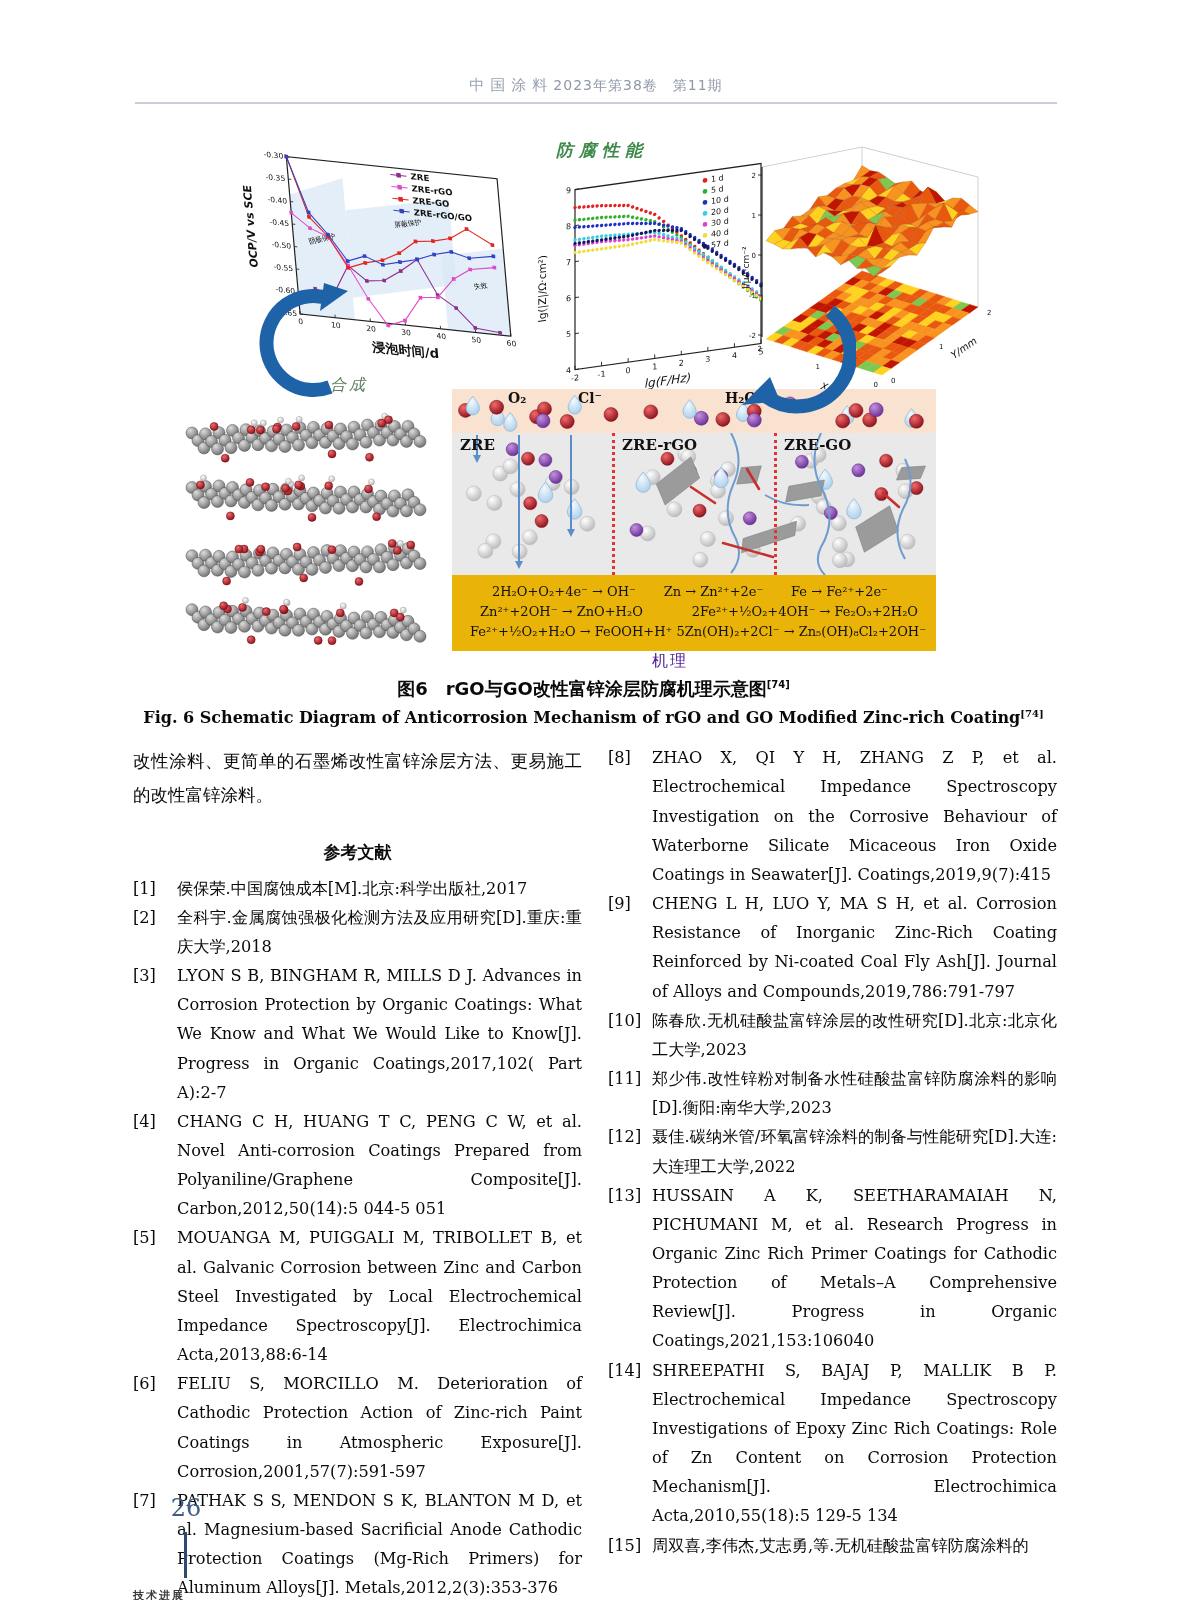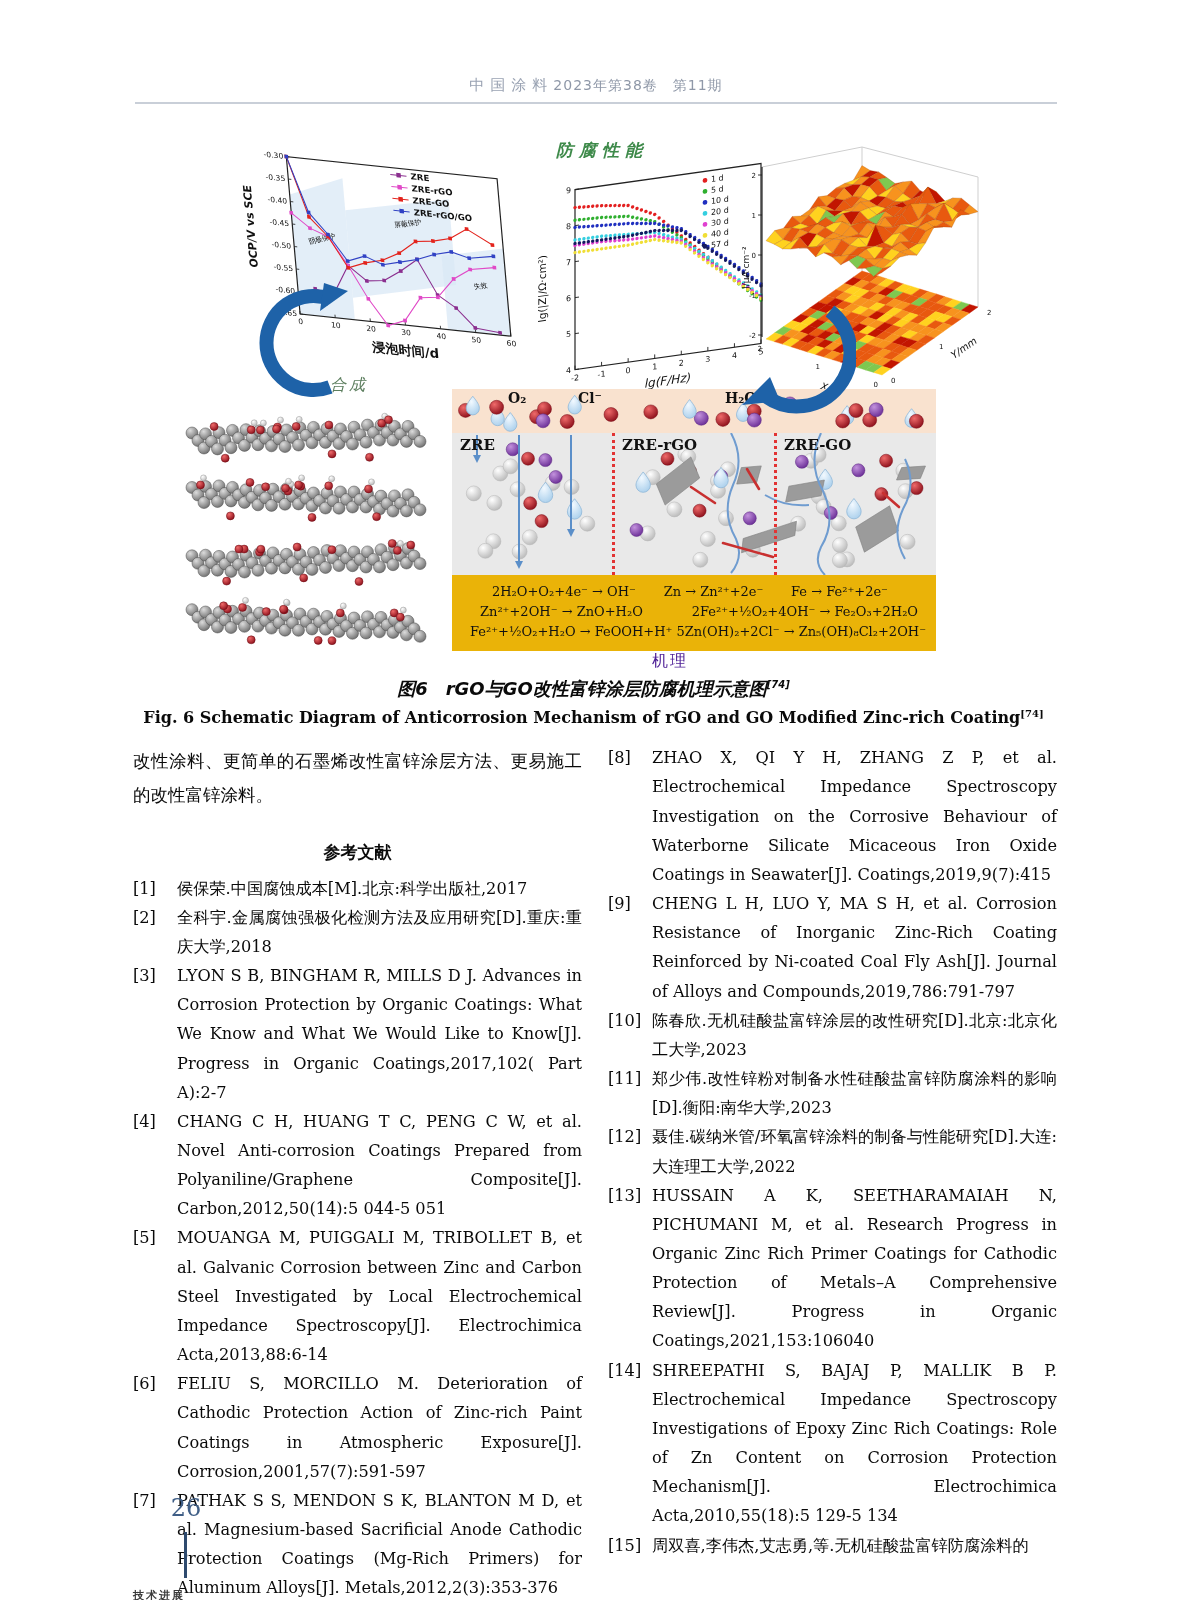--- a/index.html
+++ b/index.html
@@ -42,21 +42,21 @@
   .d1 { left:160px; } .d2 { left:322px; }
   .pl { position:absolute; top:3px; font-family:"DejaVu Serif", serif; font-size:15px; font-weight:600; color:#111; }
   .p1 { left:8px; } .p2 { left:170px; } .p3 { left:332px; }
   .mech-eqs { background:#eab308; padding:7px 10px 9px 14px; }
   .eq-row { display:flex; justify-content:space-between; font-family:"DejaVu Serif", serif; font-size:13px; color:#111; line-height:1.55; }
   .eq-row.r0 { padding:0 38px 0 26px; }
   .eq-row.r1 { padding:0 8px 0 14px; }
   .eq-row.r2 { padding:0 0 0 4px; }
 
   
-  .cap-cn { text-align:center; font-family:"DejaVu Sans", sans-serif; font-weight:bold; font-size:18px; margin-top:10px;font-style:italic; }
+  .cap-cn { text-align:center; font-family:"DejaVu Sans", sans-serif; font-weight:bold; font-size:18px; margin-top:10px; }
   .cap-cn sup, .cap-en sup { font-size:10px; }
   .cap-en { text-align:center; font-family:"DejaVu Serif", serif; font-weight:bold; font-size:16px; margin-top:7px; }
 
   
   .columns { display:flex; gap:26px; margin:16px 130px 0 133px; }
   .col { flex:1; min-width:0; }
   .par { font-size:17.5px; line-height:1.95; text-align:justify; margin-top:1px; }
   .refs-h { text-align:center; font-family:Liberation Sans, sans-serif; font-size:17px; font-weight:bold; margin:28px 0 10px; }
   .refs { list-style:none; }
   .ref { position:relative; padding-left:44px; font-size:16.2px; line-height:1.8; text-align:justify; }

